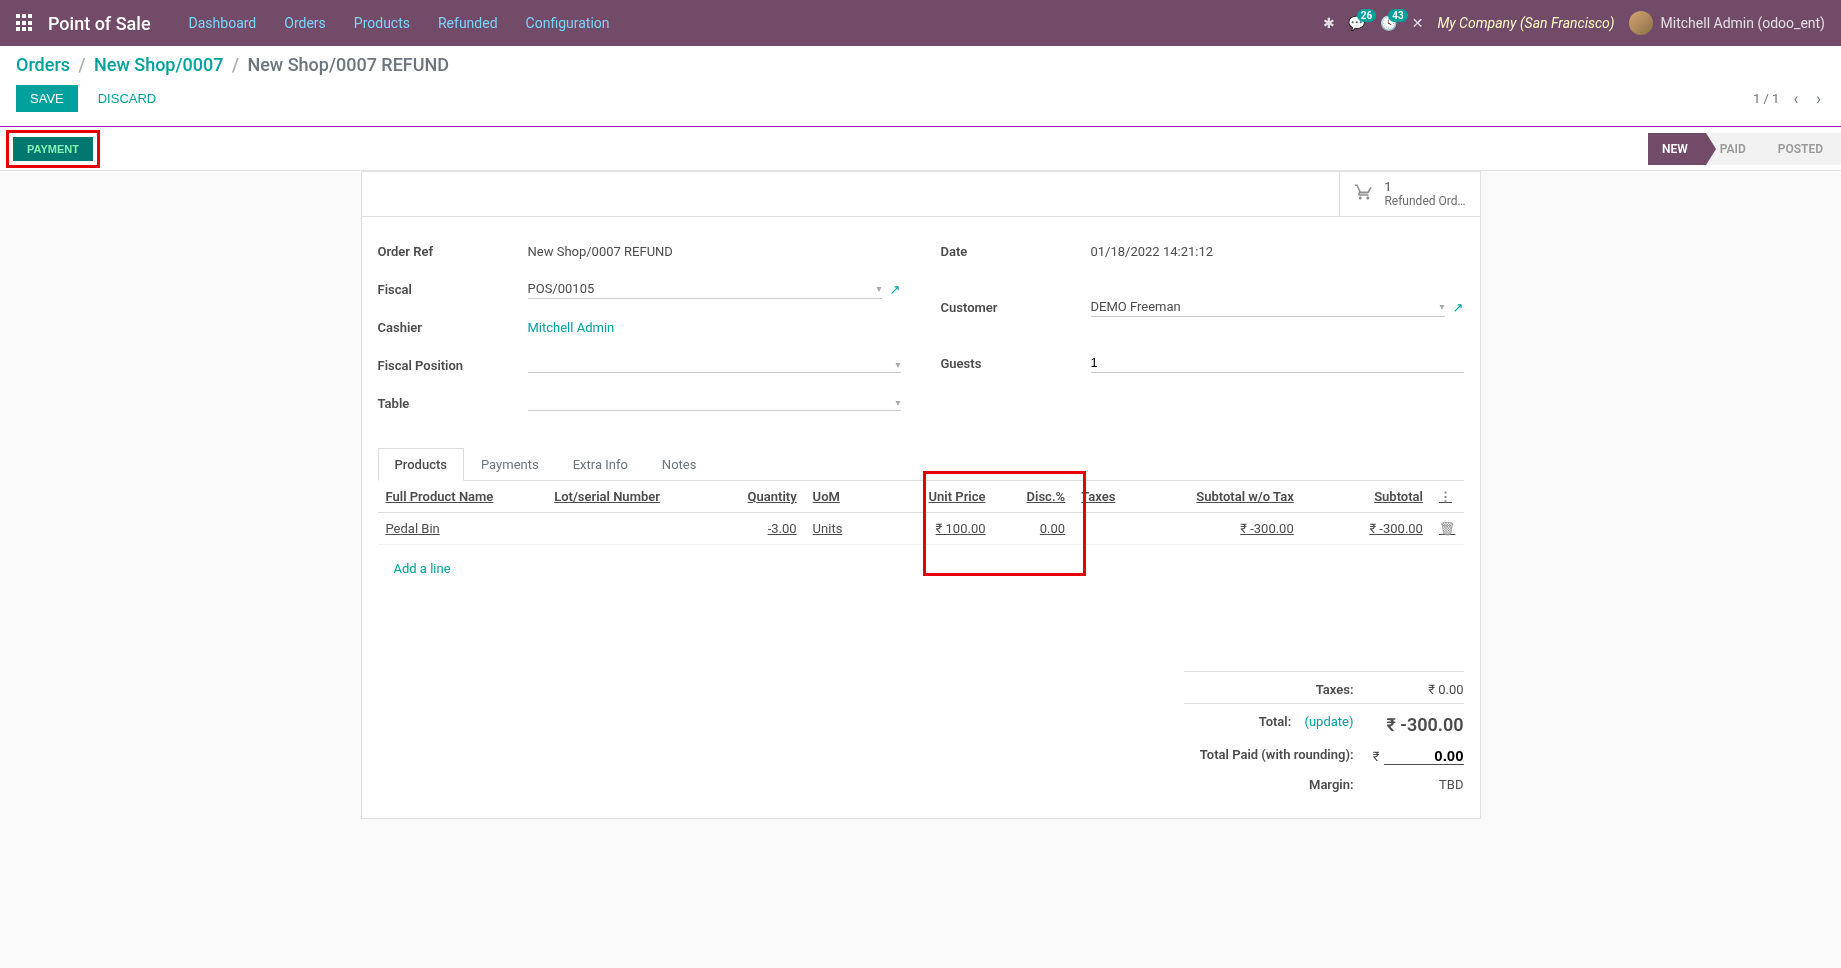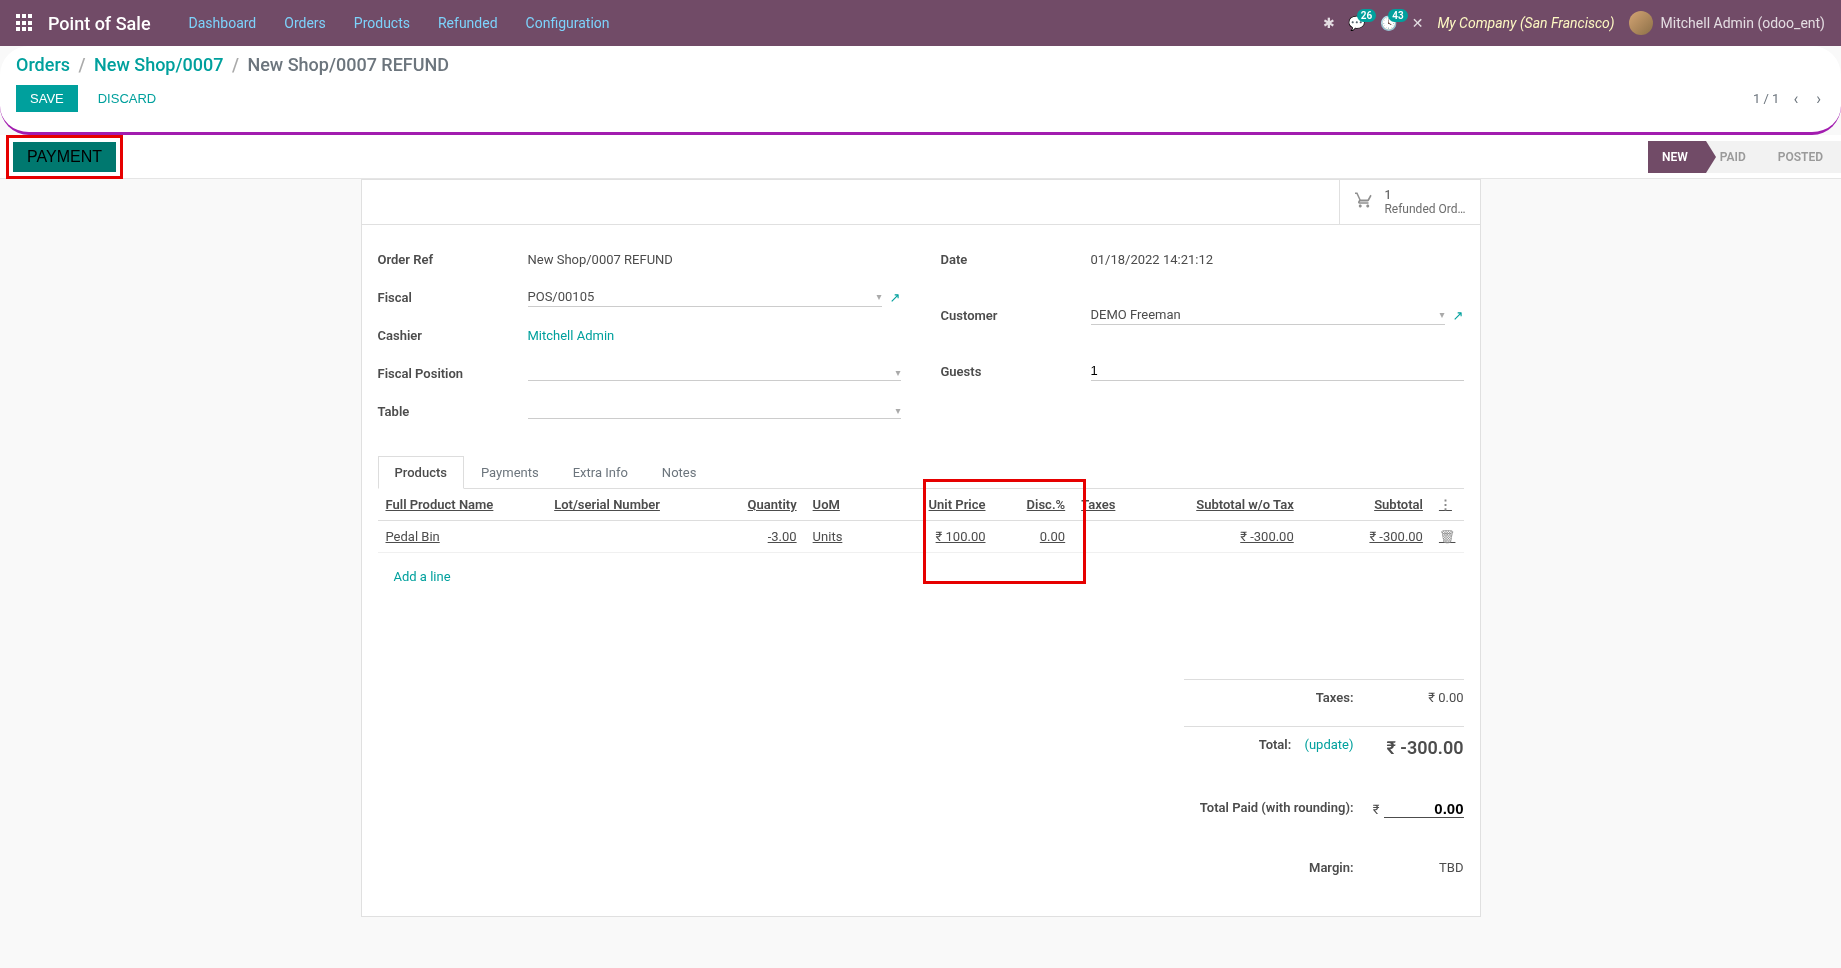--- a/index.html
+++ b/index.html
@@ -14,36 +14,36 @@
 .nav-item { padding: 0 14px; cursor: pointer; color: #7dd3fc; font-size: 14px; line-height: 46px; }
 .nav-right { margin-left: auto; display: flex; align-items: center; gap: 14px; }
 .nav-right-icon { color: #e4dde2; font-size: 14px; cursor: pointer; position: relative; }
 .badge-green { position: absolute; top: -6px; right: -10px; background: #00a09d; color: #fff; font-size: 10px; padding: 1px 4px; border-radius: 8px; font-weight: 600; }
 .company-name { font-size: 14px; color: #fef9c3; cursor: pointer; font-style: italic; }
 .user-block { display: flex; align-items: center; gap: 8px; cursor: pointer; }
 .avatar { width: 24px; height: 24px; border-radius: 50%; background: linear-gradient(135deg,#d4a574,#8b6f47); }
 .user-name { font-size: 14px; color: #e4dde2; }
 
 
-.subheader { background: #fff; padding: 8px 16px 12px; border-bottom: 3px solid #a21caf; border-radius: 29px; }
+.subheader { background: #fff; padding: 8px 16px 6px; border-bottom: 1px solid #a21caf; }
 .breadcrumb { font-size: 18px; font-weight: 500; margin-bottom: 10px; }
 .breadcrumb a { color: #00a09d; text-decoration: none; cursor: pointer; }
 .breadcrumb .sep { color: #aaa; margin: 0 4px; }
 .breadcrumb .current { color: #6c757d; }
 .actions-row { display: flex; align-items: center; padding-bottom: 8px; }
 .btn-save { background: #00a09d; color: #fff; border: none; padding: 6px 14px; font-size: 13px; font-weight: 500; cursor: pointer; }
 .btn-discard { color: #00a09d; background: none; border: none; padding: 6px 14px; font-size: 13px; font-weight: 500; cursor: pointer; margin-left: 6px; }
 .pager { margin-left: auto; display: flex; align-items: center; gap: 10px; color: #6c757d; }
 .pager-text { font-size: 13px; }
 .pager-arrow { cursor: pointer; color: #6c757d; font-size: 16px; padding: 4px; }
 
 
 .statusbar-row { display: flex; align-items: center; background: #fff; border-bottom: 1px solid #e5e5e5; height: 44px; padding: 0; }
 .payment-btn-wrap { border: 3px solid #e60000; padding: 4px; margin: 2px 0 2px 6px; }
-.btn-payment { background: #00786f; color: #000000; border: none; padding: 6px 14px; font-size: 16px; font-weight: 400; cursor: pointer; }
+.btn-payment { background: #00786f; color: #86efac; border: none; padding: 6px 14px; font-size: 11px; font-weight: 700; cursor: pointer; }
 .status-steps { margin-left: auto; display: flex; align-items: center; height: 44px; }
 .status-step { position: relative; padding: 0 18px 0 24px; height: 32px; line-height: 32px; font-size: 12px; font-weight: 600; color: #9a9a9a; background: #f2f2f2; margin-left: -10px; }
 .status-step.active { background: #714b67; color: #fff; z-index: 3; }
 .status-step::after { content: ""; position: absolute; right: -10px; top: 0; width: 0; height: 0; border-top: 16px solid transparent; border-bottom: 16px solid transparent; border-left: 10px solid #f2f2f2; z-index: 2; }
 .status-step.active::after { border-left-color: #714b67; }
 .status-step.first { margin-left: 0; padding-left: 14px; }
 .status-step.last::after { display: none; }
 
 
 .sheet-wrap { max-width: 1140px; margin: 0 auto; padding: 0 10px; }
@@ -77,21 +77,21 @@
 .tbl th.r, .tbl td.r { text-align: right; }
 .tbl td { padding: 8px 8px; font-size: 13px; border-bottom: 1px solid #f0f0f0; }
 .kebab { cursor: pointer; color: #888; width: 20px; }
 .trash { cursor: pointer; color: #888; }
 .add-line { color: #00a09d; cursor: pointer; padding: 8px; display: inline-block; }
 .red-box { position: absolute; border: 3px solid #e60000; top: -10px; left: 545px; width: 163px; height: 105px; pointer-events: none; }
 
 
 .totals { margin-top: 60px; display: flex; justify-content: flex-end; }
 .totals-inner { width: 280px; }
-.totals-row { display: flex; justify-content: space-between; padding: 21px 0; }
+.totals-row { display: flex; justify-content: space-between; padding: 6px 0; }
 .totals-row.bt { border-top: 1px solid #ddd; padding-top: 10px; }
 .totals-label { text-align: right; flex: 1; font-weight: 600; }
 .totals-val { text-align: right; width: 110px; }
 .totals-val.big { font-size: 18px; font-weight: 600; }
 .update-link { color: #00a09d; cursor: pointer; font-weight: normal; margin-left: 10px; }
 .paid-input { border: none; border-bottom: 1px solid #4c4c4c; text-align: right; width: 80px; font-size: 15px; font-weight: 600; outline: none; background: transparent; }
 .curr { margin-right: 4px; }
 
 .table-wrap { position: relative; min-height: 130px; text-decoration: underline; }
 </style>

